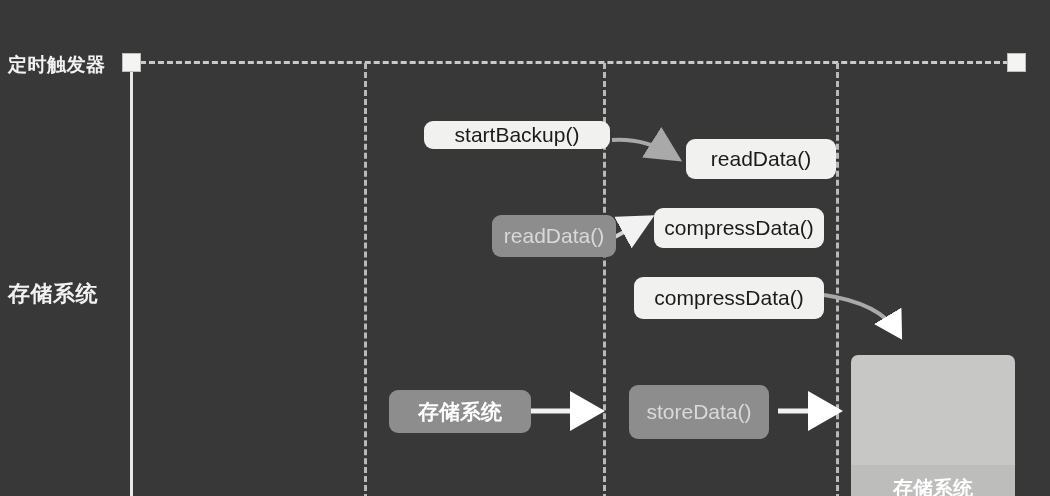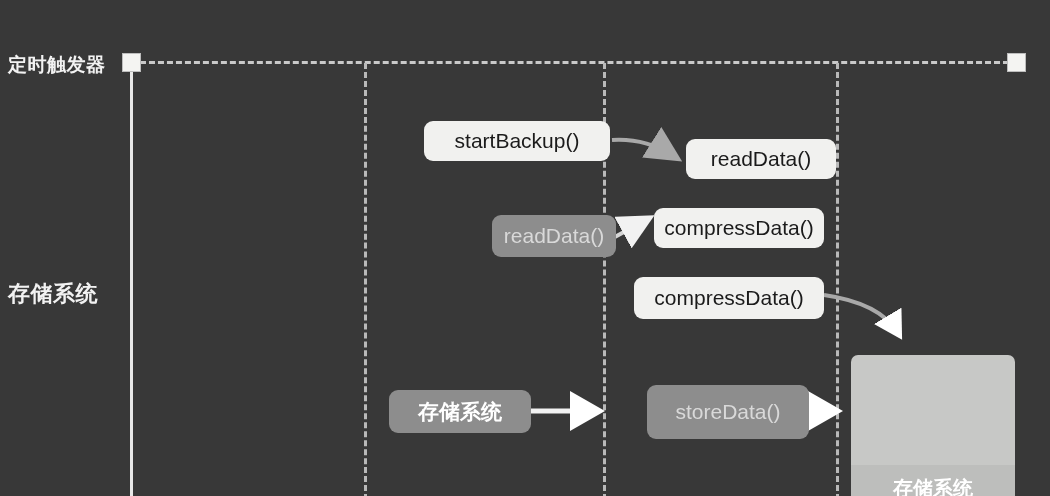--- a/index.html
+++ b/index.html
@@ -104,31 +104,31 @@
 
     <path d="M613,193 L644,176" stroke="#d5d5d5" stroke-width="4" fill="none" marker-end="url(#headWhite)"></path>
 
     <path d="M824,250 Q880,258 898,288" stroke="#a9a9a9" stroke-width="4" fill="none" marker-end="url(#headBigWhite)"></path>
 
     <line x1="531" y1="366" x2="595" y2="366" stroke="#f2f2f2" stroke-width="5" marker-end="url(#headBigWhite)"></line>
 
     <line x1="778" y1="366" x2="833" y2="366" stroke="#f2f2f2" stroke-width="5" marker-end="url(#headBigWhite)"></line>
   </svg>
 
-  <div class="node light" style="left:424px;top:76px;width:186px;height:40px;">startBackup()</div>
+  <div class="node light" style="left:424px;top:76px;width:186px;height:28px;">startBackup()</div>
 
   <div class="node light" style="left:686px;top:94px;width:150px;height:40px;">readData()</div>
 
   <div class="node gray" style="left:492px;top:170px;width:124px;height:42px;">readData()</div>
 
   <div class="node light" style="left:654px;top:163px;width:170px;height:40px;">compressData()</div>
 
   <div class="node light" style="left:634px;top:232px;width:190px;height:42px;">compressData()</div>
 
   <div class="node gray-strong" style="left:389px;top:345px;width:142px;height:43px;">存储系统</div>
 
-  <div class="node gray" style="left:647px;top:340px;width:162px;height:54px;">storeData()</div>
+  <div class="node gray" style="left:629px;top:340px;width:140px;height:54px;">storeData()</div>
 
   <div class="panel" style="left:851px;top:310px;width:164px;height:156px;">
     <div class="panel-footer">存储系统</div>
   </div>
 
 </div>
 
 </body></html>

